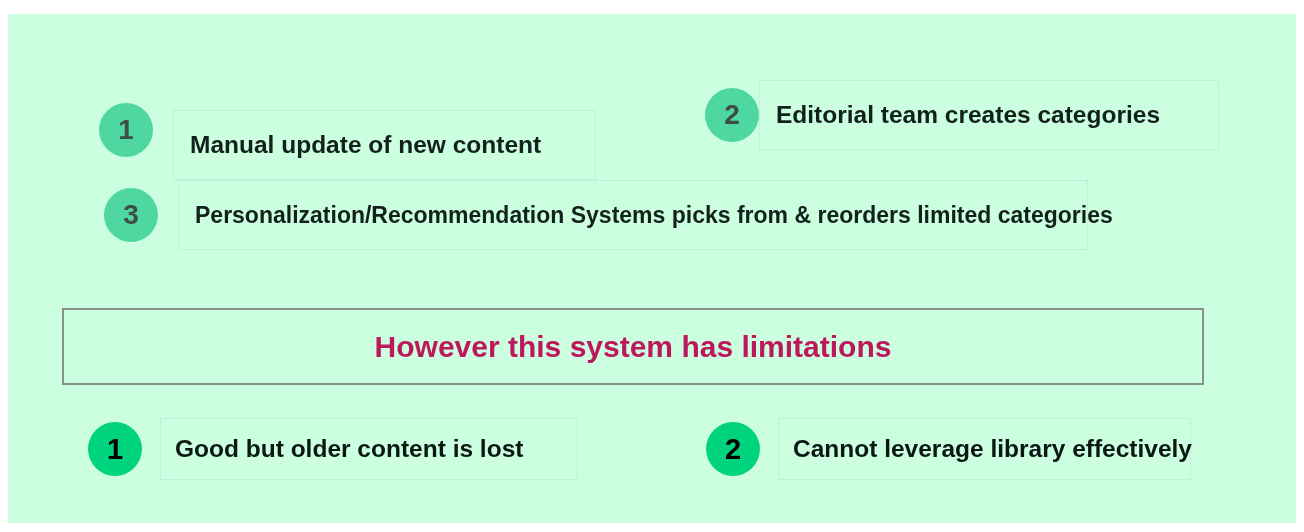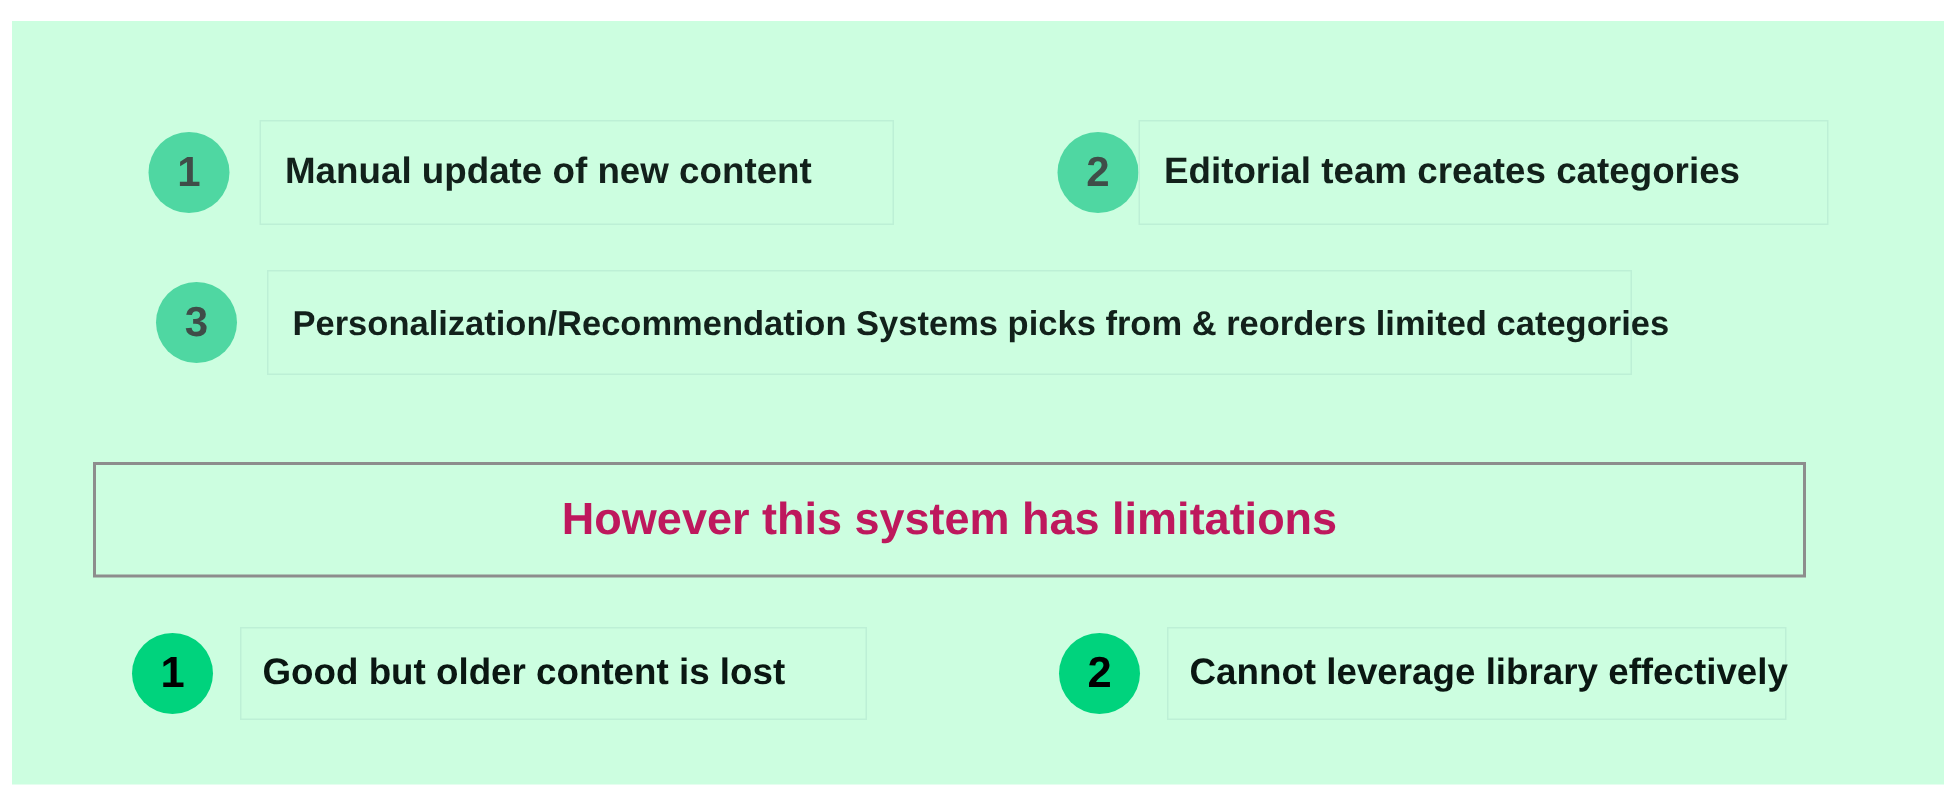--- a/index.html
+++ b/index.html
@@ -66,21 +66,21 @@
     border: 1px solid #bdf0d6;
     height: 70px;
     padding-left: 16px;
   }
   .group-top .box-label {
     color: #12211b;
     font-size: 24.5px;
   }
 
   #step-1 { left: 91px;  top: 66px; }
-  #step-1 .box { width: 423px; margin-left: 20px; }
+  #step-1 .box { width: 423px; margin-left: 20px; margin-top: 30px; }
 
   #step-2 { left: 697px; top: 66px; }
   #step-2 .box { width: 460px; }
 
   #step-3 { left: 96px;  top: 166px; }
   #step-3 .box { width: 910px; margin-left: 20px; }
   #step-3 .box-label { font-size: 23px; }
 
   
   .banner {

